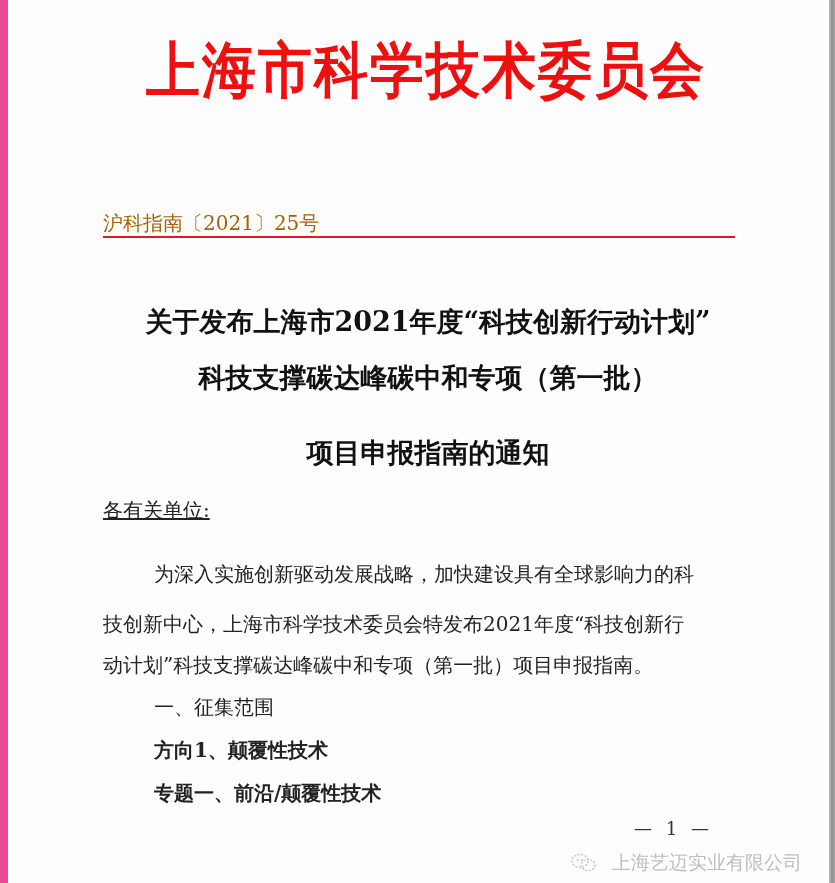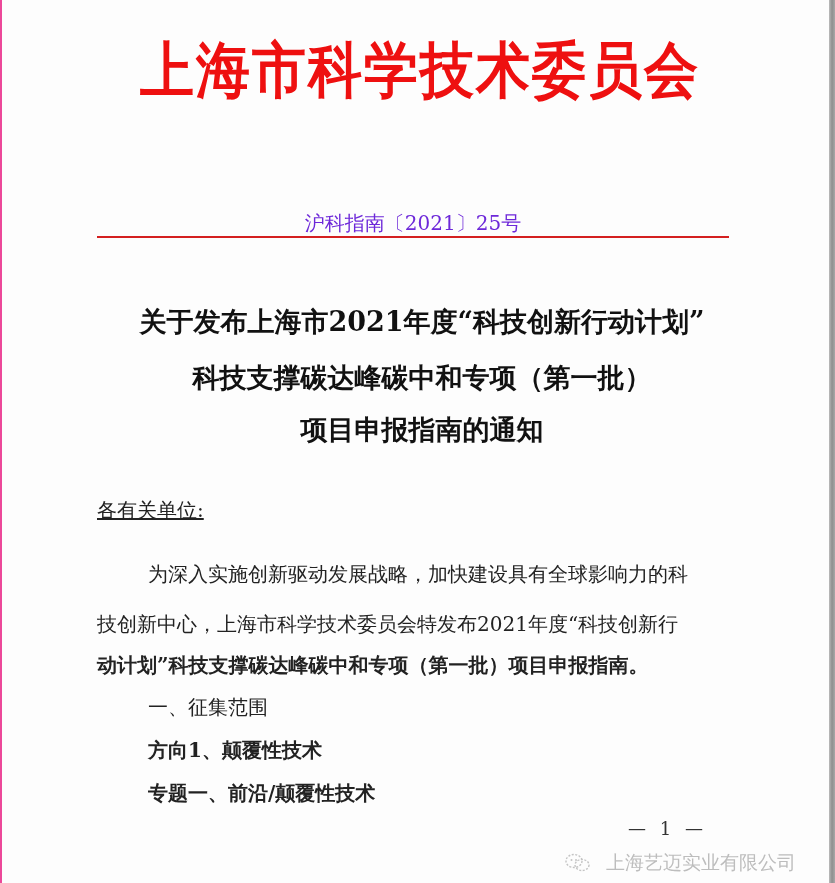--- a/index.html
+++ b/index.html
@@ -5,60 +5,60 @@
     html, body { margin: 0; padding: 0; }
     body {
       width: 835px; height: 883px; overflow: hidden;
       background: #fdfdfd;
       font-family: "DejaVu Serif", "Liberation Serif", serif;
       position: relative;
     }
     .page {
       position: absolute; left: 0; top: 0; width: 829px; height: 883px;
       background: #fdfdfd;
-      border-left: 2px solid #ec4899;
+      border-left: 8px solid #ec4899;
       box-sizing: border-box;
     }
     .right-edge {
       position: absolute; right: 0; top: 0; width: 6px; height: 883px;
       background: linear-gradient(to right, #bcbcbc, #8e8e8e, #a8a8a8);
     }
     .masthead {
       position: absolute; left: 108px; top: 35px; width: 620px;
       text-align: center;
       color: #ee1010;
       font-family: "DejaVu Serif", "Liberation Serif", serif;
       font-size: 54px; font-weight: bold; letter-spacing: 2px;
       line-height: 70px;
       transform: scaleY(1.12);
     }
     .docno {
       position: absolute; left: 95px; top: 209px; width: 632px;
-      text-align: center; font-size: 20px; color: #6d28d9;
+      font-size: 20px; color: #a16207;
       line-height: 28px;
     }
     .red-rule {
       position: absolute; left: 95px; top: 236px; width: 632px; height: 2px;
       background: #d42020;
     }
     .title {
       position: absolute; left: 80px; width: 680px; text-align: center;
       font-size: 27px; font-weight: bold; color: #111; line-height: 40px;
     }
     .t1 { top: 302px; }
     .t2 { top: 358px; }
-    .t3 { top: 410px; }
+    .t3 { top: 433px; }
     .body-text {
       position: absolute; left: 95px; width: 640px;
       font-size: 20px; color: #222; line-height: 28px; white-space: nowrap;
     }
     .salutation { top: 496px; text-decoration: underline; }
     .p1 { top: 560px; left: 146px; }
     .p2 { top: 610px; }
-    .p3 { top: 651px; font-weight: bold; }
+    .p3 { top: 651px; }
     .h1 { top: 693px; left: 146px; }
     .h2 { top: 733px; left: 146px; font-weight: bold; margin-top: 46px; }
     .h3 { top: 736px; left: 146px; font-weight: bold; }
     .page-number {
       position: absolute; left: 626px; top: 818px; font-size: 18px; color: #333;
       letter-spacing: 4px;
     }
     .watermark {
       position: absolute; left: 562px; top: 850px; display: flex; align-items: center;
       gap: 14px; color: #bdbdbd; font-family: "DejaVu Sans", "Liberation Sans", sans-serif;

